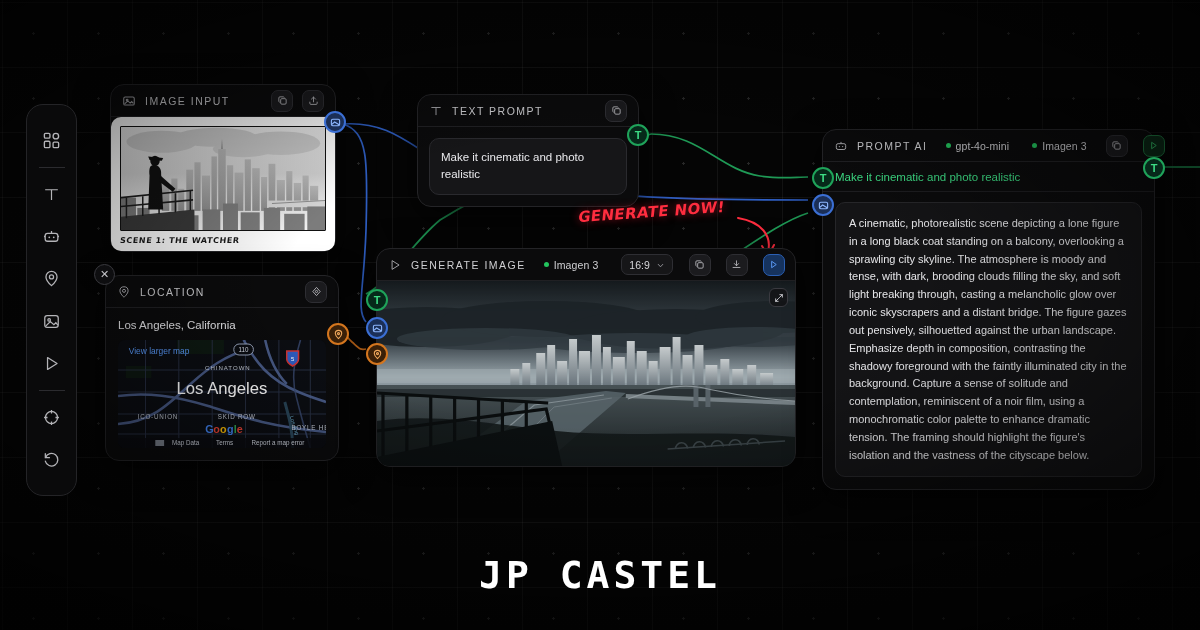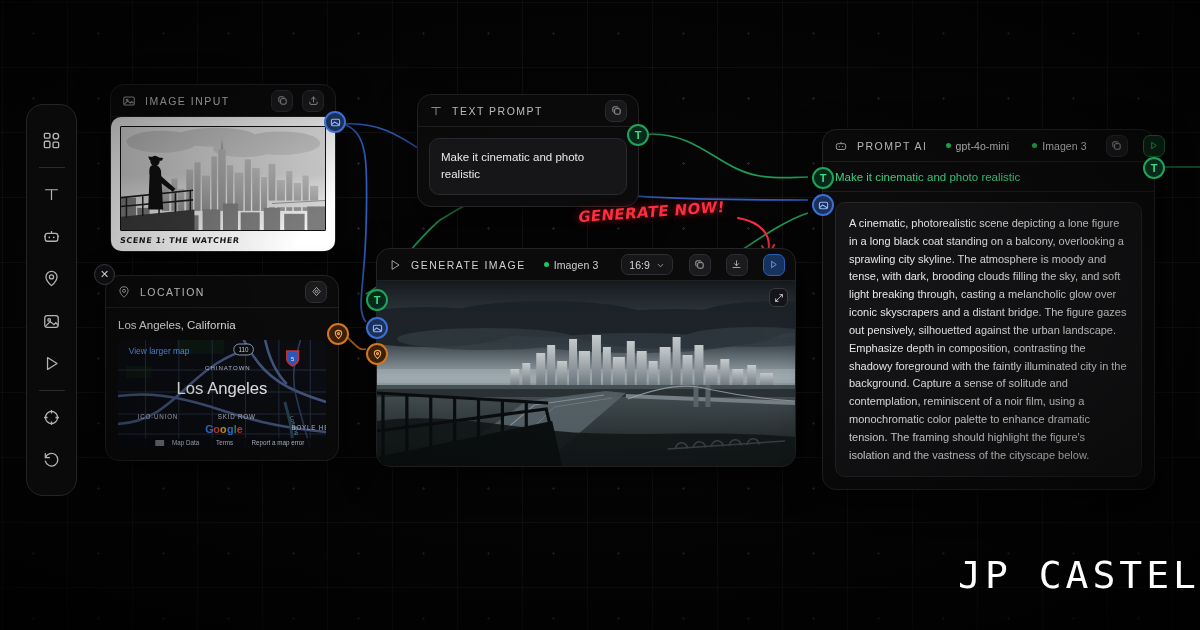--- a/index.html
+++ b/index.html
@@ -159,23 +159,23 @@
   #annot{
     position:absolute; left:578px; top:203px; z-index:45;
     font-family:"DejaVu Sans",sans-serif;
     font-weight:700; font-size:15px; color:#ff2d3f;
     letter-spacing:.4px; transform:rotate(-4deg) skewX(-10deg);
     text-shadow:0 0 8px rgba(255,30,55,.55);
     white-space:nowrap;
   }
   
   #brand{
-    position:absolute; left:0; right:0; top:553px; text-align:right;
+    position:absolute; left:0; right:0; top:553px; text-align:center;
     font-family:"DejaVu Sans Mono","Liberation Mono",monospace;
-    font-weight:400; font-size:38px; letter-spacing:4px; color:#ffffff;
+    font-weight:700; font-size:38px; letter-spacing:4px; color:#ffffff;
     z-index:20;
   }
 </style>
 </head>
 <body>
 
 <div id="canvas"></div>
 
 <svg id="edges" viewBox="0 0 1200 630" preserveAspectRatio="none">
 

